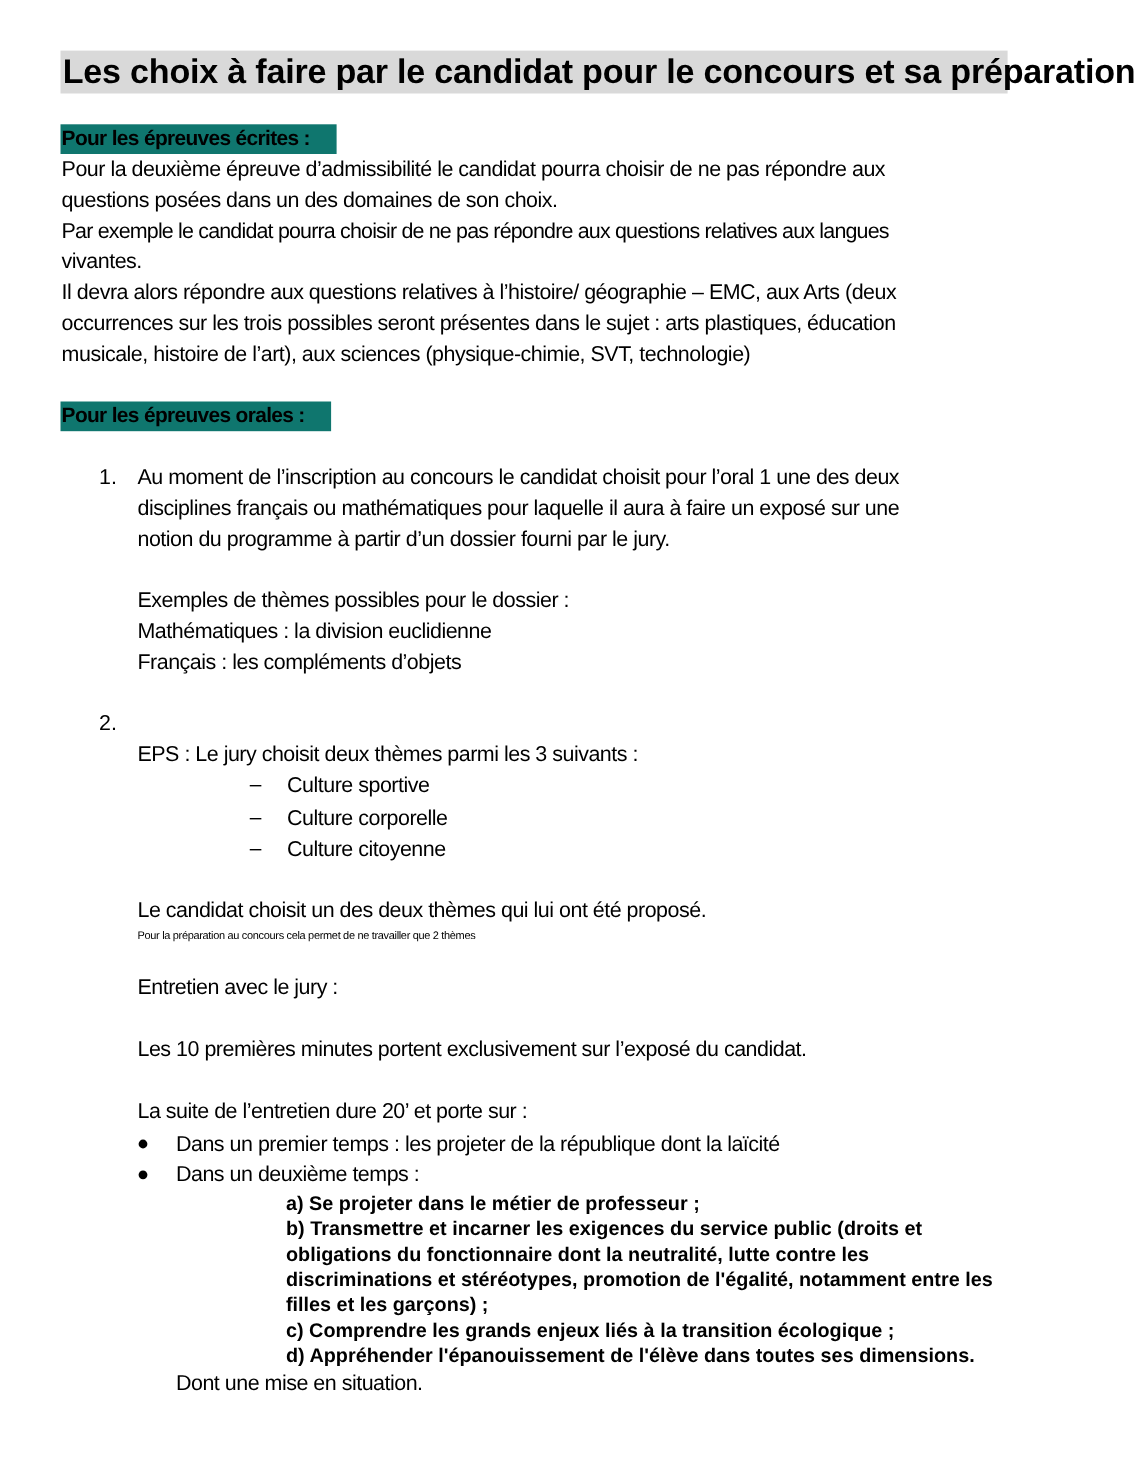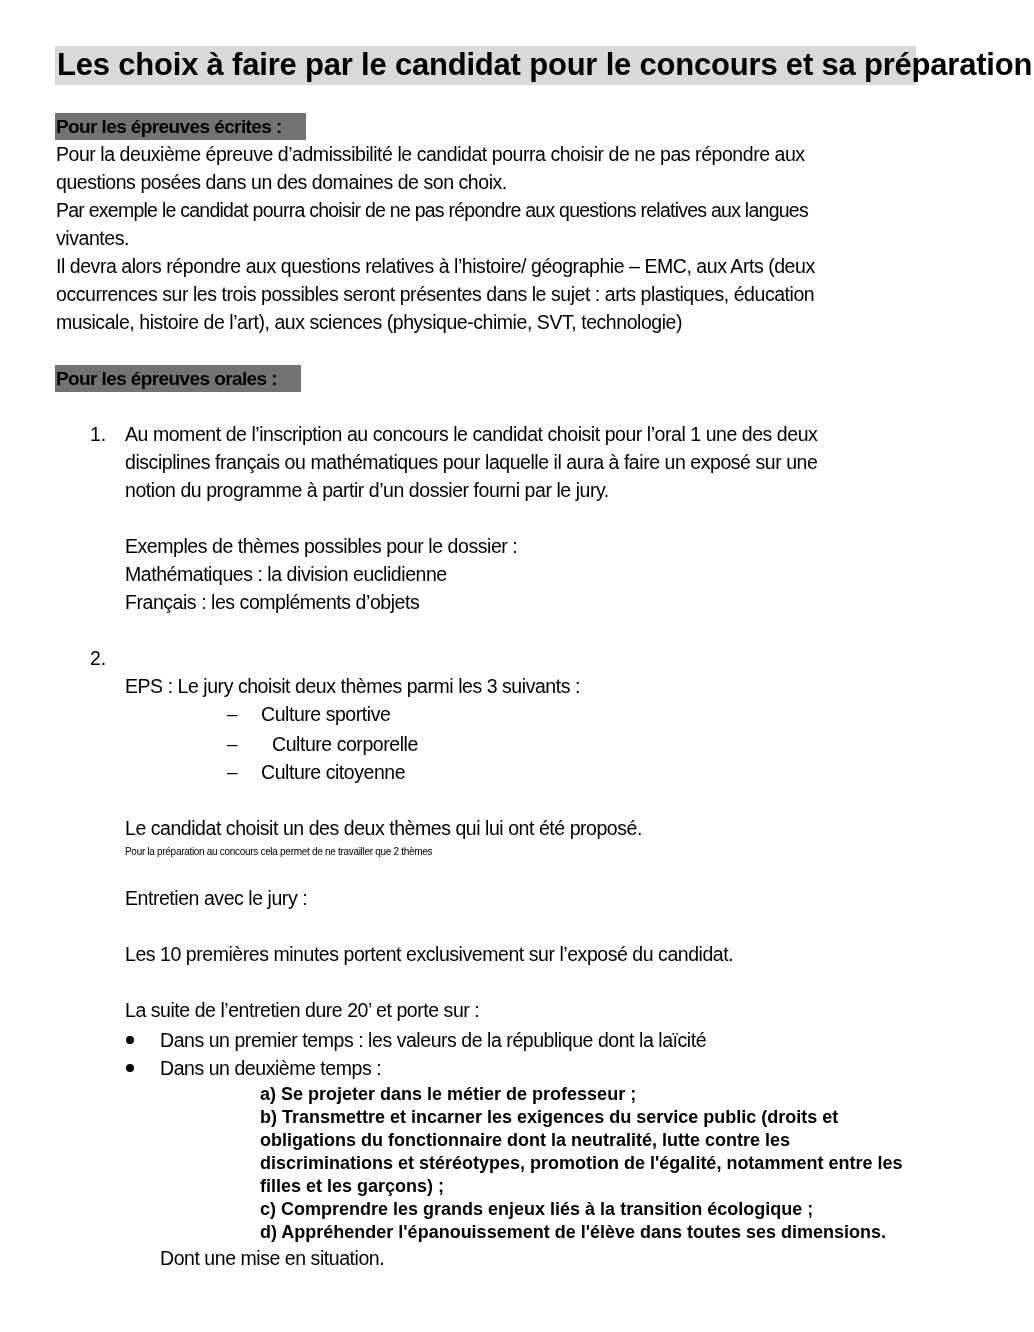--- a/index.html
+++ b/index.html
@@ -32,21 +32,21 @@
       left: 2px; top: 3px;
       font-size: 31px;
       line-height: 32px;
       font-weight: bold;
       letter-spacing: -0.2px;
       white-space: nowrap;
       font-family: "Liberation Sans", sans-serif;
     }
     .sub {
       position: absolute;
-      background: #737373;
+      background: #0f766e;
       height: 27px;
     }
     .sub span {
       position: absolute;
       left: 1px; top: 1px;
       font-size: 19px;
       line-height: 26px;
       font-weight: bold;
       letter-spacing: -0.6px;
       white-space: nowrap;
@@ -130,35 +130,35 @@
   <div class="txt" style="left:125px; top:532px;">Exemples de thèmes possibles pour le dossier :</div>
   <div class="txt" style="left:125px; top:560px;">Mathématiques : la division euclidienne</div>
   <div class="txt" style="left:125px; top:588px;">Français : les compléments d’objets</div>
 
   <div class="num" style="left:90px; top:644px;">2.</div>
   <div class="txt" style="left:125px; top:672px;">EPS : Le jury choisit deux thèmes parmi les 3 suivants :</div>
 
   <div class="dash" style="left:227px; top:700px;">–</div>
   <div class="txt" style="left:261px; top:700px;">Culture sportive</div>
   <div class="dash" style="left:227px; top:730px;">–</div>
-  <div class="txt" style="left:272px; top:730px;">Culture corporelle</div>
+  <div class="txt" style="left:261px; top:730px;">Culture corporelle</div>
   <div class="dash" style="left:227px; top:758px;">–</div>
   <div class="txt" style="left:261px; top:758px;">Culture citoyenne</div>
 
   <div class="txt" style="left:125px; top:814px;">Le candidat choisit un des deux thèmes qui lui ont été proposé.</div>
   <div class="small-italic" style="left:125px; top:843px;">Pour la préparation au concours cela permet de ne travailler que 2 thèmes</div>
 
   <div class="txt" style="left:125px; top:884px;">Entretien avec le jury :</div>
 
   <div class="txt" style="left:125px; top:940px;">Les 10 premières minutes portent exclusivement sur l’exposé du candidat.</div>
 
   <div class="txt" style="left:125px; top:996px;">La suite de l’entretien dure 20’ et porte sur :</div>
 
   <div class="bullet" style="left:126px; top:1036px;"></div>
-  <div class="txt" style="left:160px; top:1026px;">Dans un premier temps : les valeurs de la république dont la laïcité</div>
+  <div class="txt" style="left:160px; top:1026px;">Dans un premier temps : les projeter de la république dont la laïcité</div>
   <div class="bullet" style="left:126px; top:1064px;"></div>
   <div class="txt" style="left:160px; top:1054px;">Dans un deuxième temps :</div>
 
   <div class="arial" style="left:260px; top:1083px;">a) Se projeter dans le métier de professeur ;</div>
   <div class="arial" style="left:260px; top:1106px;">b) Transmettre et incarner les exigences du service public (droits et</div>
   <div class="arial" style="left:260px; top:1129px;">obligations du fonctionnaire dont la neutralité, lutte contre les</div>
   <div class="arial" style="left:260px; top:1152px;">discriminations et stéréotypes, promotion de l'égalité, notamment entre les</div>
   <div class="arial" style="left:260px; top:1175px;">filles et les garçons) ;</div>
   <div class="arial" style="left:260px; top:1198px;">c) Comprendre les grands enjeux liés à la transition écologique ;</div>
   <div class="arial" style="left:260px; top:1221px;">d) Appréhender l'épanouissement de l'élève dans toutes ses dimensions.</div>

